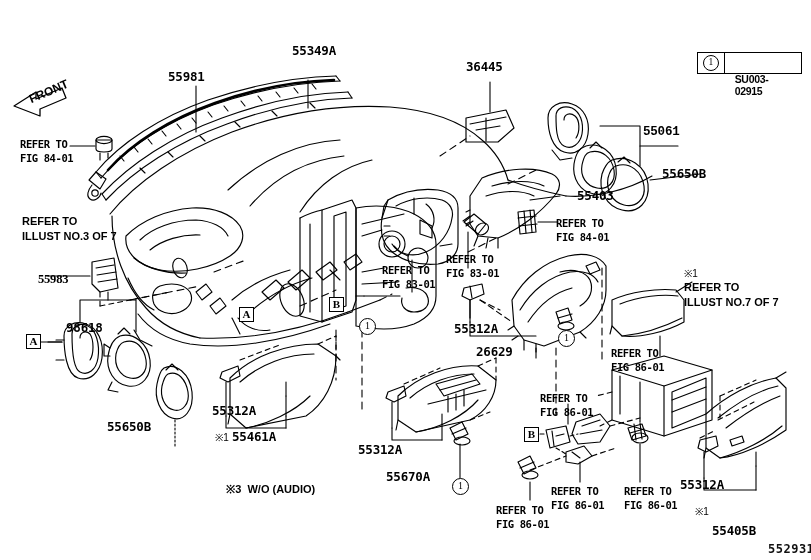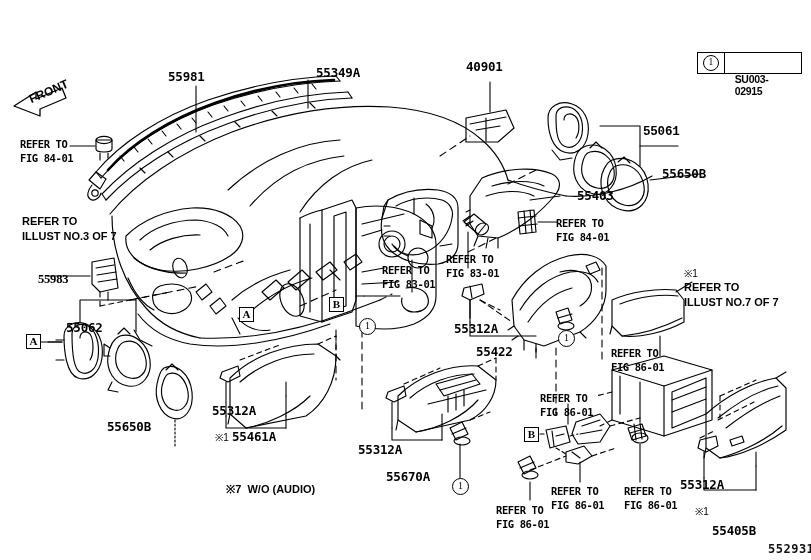--- a/index.html
+++ b/index.html
@@ -478,35 +478,35 @@
   <div class="lbl" style="left:27px;top:93px;transform:rotate(-23deg);transform-origin:left top;
               font-family:'Liberation Sans',sans-serif;font-weight:bold;font-size:12px;">FRONT</div>
 
   <div class="lbl refmono" style="left:20px;top:137px;">REFER TO
 FIG 84-01</div>
 
   <div class="lbl refsans" style="left:22px;top:214px;">REFER TO
 ILLUST NO.3 OF 7</div>
 
   <div class="lbl pn" style="left:168px;top:70px;">55981</div>
-  <div class="lbl pn" style="left:292px;top:66px;margin-left:24px;">55349A</div>
-  <div class="lbl pn" style="left:466px;top:60px;">40901</div>
+  <div class="lbl pn" style="left:292px;top:44px;">55349A</div>
+  <div class="lbl pn" style="left:466px;top:60px;">36445</div>
   <div class="lbl pn" style="left:643px;top:125px;font-family:Liberation Mono, monospace;">55061</div>
   <div class="lbl pn" style="left:662px;top:167px;">55650B</div>
   <div class="lbl pn" style="left:577px;top:189px;">55403</div>
   <div class="lbl pn" style="left:38px;top:272px;font-family:Liberation Serif, serif;">55983</div>
-  <div class="lbl pn" style="left:66px;top:321px;">55062</div>
+  <div class="lbl pn" style="left:66px;top:321px;">98618</div>
   <div class="lbl pn" style="left:107px;top:420px;">55650B</div>
   <div class="lbl pn" style="left:212px;top:404px;">55312A</div>
   <div class="lbl pn" style="left:232px;top:430px;">55461A</div>
   <div class="lbl ast" style="left:215px;top:432px;">※1</div>
   <div class="lbl pn" style="left:358px;top:443px;">55312A</div>
   <div class="lbl pn" style="left:386px;top:470px;">55670A</div>
   <div class="lbl pn" style="left:454px;top:322px;">55312A</div>
-  <div class="lbl pn" style="left:476px;top:345px;">55422</div>
+  <div class="lbl pn" style="left:476px;top:345px;">26629</div>
   <div class="lbl pn" style="left:680px;top:478px;">55312A</div>
   <div class="lbl pn" style="left:712px;top:524px;">55405B</div>
   <div class="lbl ast" style="left:695px;top:506px;">※1</div>
 
   <div class="lbl refmono" style="left:382px;top:263px;">REFER TO
 FIG 83-01</div>
   <div class="lbl refmono" style="left:446px;top:252px;">REFER TO
 FIG 83-01</div>
   <div class="lbl refmono" style="left:556px;top:216px;">REFER TO
 FIG 84-01</div>
@@ -517,21 +517,21 @@
 FIG 86-01</div>
   <div class="lbl refmono" style="left:540px;top:391px;">REFER TO
 FIG 86-01</div>
   <div class="lbl refmono" style="left:496px;top:503px;">REFER TO
 FIG 86-01</div>
   <div class="lbl refmono" style="left:551px;top:484px;">REFER TO
 FIG 86-01</div>
   <div class="lbl refmono" style="left:624px;top:484px;">REFER TO
 FIG 86-01</div>
 
-  <div class="lbl notesans" style="left:226px;top:483px;">※7  W/O (AUDIO)</div>
+  <div class="lbl notesans" style="left:226px;top:483px;">※3  W/O (AUDIO)</div>
 
   <div class="lbl figcode" style="left:768px;top:542px;">552931</div>
 
   <div class="boxmark" style="left:26px;top:334px;">A</div>
   <div class="boxmark" style="left:239px;top:307px;">A</div>
   <div class="boxmark" style="left:329px;top:297px;">B</div>
   <div class="boxmark" style="left:524px;top:427px;">B</div>
 
   <div class="circmark" style="left:359px;top:318px;">1</div>
   <div class="circmark" style="left:452px;top:478px;">1</div>

